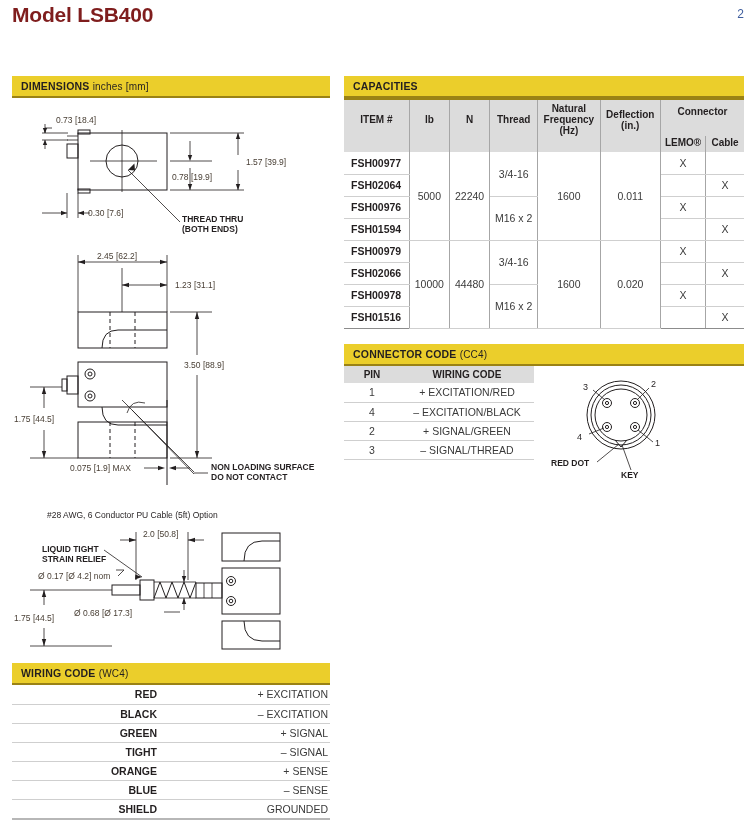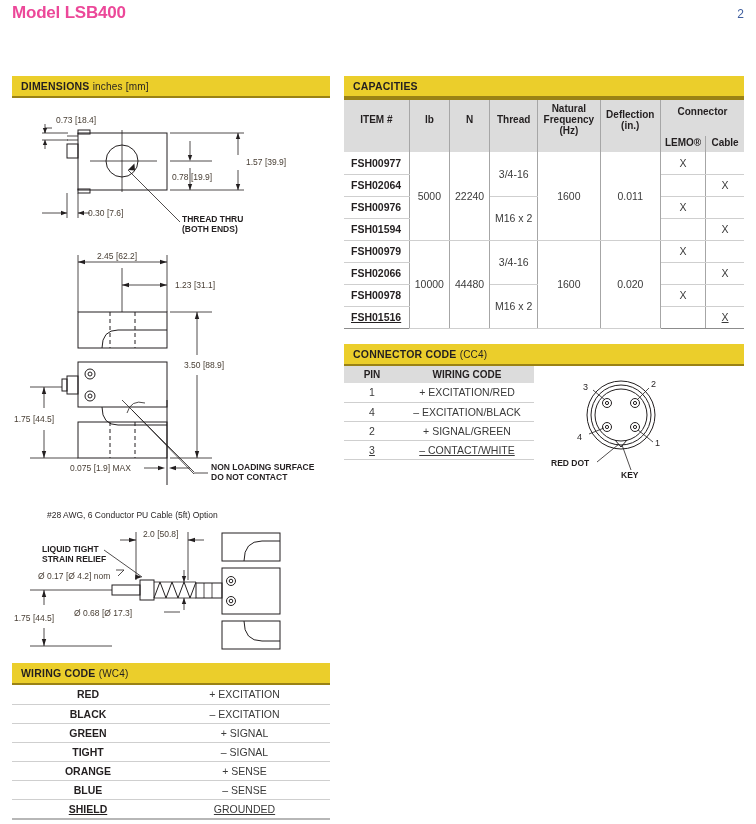--- a/index.html
+++ b/index.html
@@ -6,21 +6,21 @@
   body{
     width:756px;height:824px;background:#ffffff;
     font-family:"Liberation Sans",sans-serif;
     color:#231f20;position:relative;overflow:hidden;
   }
   .page{position:relative;width:756px;height:824px;}
 
   
   #page-title{
     position:absolute;left:12px;top:3px;
-    font-size:17px;font-weight:bold;letter-spacing:-0.2px;color:#ec4899;
+    font-size:21px;font-weight:bold;letter-spacing:-0.2px;color:#7f1d1d;
   }
   #page-number{
     position:absolute;right:12px;top:7px;
     font-size:12px;color:#3f5e9e;
   }
 
   
   .band{
     background:#EBCE2B;color:#231f20;
     font-size:10.5px;font-weight:bold;letter-spacing:0.2px;
@@ -41,42 +41,42 @@
     font-size:10px;text-align:center;padding:3px 2px;
     border-right:1px solid #a6a6a6;
   }
   .tbl td{
     text-align:center;padding:3px 2px;color:#3a3a3a;font-size:10.5px;
     border-right:1px solid #a6a6a6;border-bottom:1px solid #cfcfcf;
   }
   .tbl td.item{
     font-weight:bold;color:#231f20;text-align:left;padding-left:7px;
   }
-  .tbl .row-last td{border-bottom:1px solid #8c8c8c;text-decoration:underline;}
+  .tbl .row-last td{border-bottom:1px solid #8c8c8c;}
   .tbl td:last-child,.tbl th:last-child{border-right:none;}
   .grp{border-bottom:1px solid #8c8c8c;}
 
   #capacities-panel{position:absolute;left:344px;top:76px;width:400px;}
   #capacities-table{border-top:2px solid #9a8215;}
   #capacities-table .hdr-top th{border-bottom:none;padding-bottom:16px;}
   #capacities-table .hdr-bot th{padding-top:0;}
 
   #connector-panel{position:absolute;left:344px;top:344px;width:400px;}
   #connector-code-table{width:190px;}
   #connector-code-table th{background:#DCDCDC;border-right:none;}
   #connector-code-table td{
     border-right:none;border-bottom:1px solid #cfcfcf;
     color:#3a3a3a;
   }
   #connector-code-table td.pin{width:52px;}
   #connector-diagram{position:absolute;left:205px;top:26px;}
 
   #wiring-panel{position:absolute;left:12px;top:663px;width:318px;}
   #wiring-code-table td{
-    border-right:none;text-align:center;border-bottom:1px solid #cfcfcf;
+    border-right:none;text-align:right;border-bottom:1px solid #cfcfcf;
   }
   #wiring-code-table td.color{
     font-weight:bold;color:#231f20;padding-left:7px;width:138px;
   }
   #wiring-code-table td.func{color:#3a3a3a;padding-left:2px;}
   #wiring-code-table .row-last td{border-bottom:2px solid #b7b7b7;margin-top:25px;}
 
   
   .dim{font-family:"Liberation Sans",sans-serif;font-size:8.5px;fill:#4a4036;}
   .note{font-family:"Liberation Sans",sans-serif;font-size:8.5px;fill:#231f20;font-weight:bold;}
@@ -393,21 +393,21 @@
         <tr style="height:19px">
           <td class="pin">4</td>
           <td>– EXCITATION/BLACK</td>
         </tr>
         <tr style="height:19px">
           <td class="pin">2</td>
           <td>+ SIGNAL/GREEN</td>
         </tr>
         <tr class="row-last" style="height:19px">
           <td class="pin">3</td>
-          <td>– CONTACT/WHITE</td>
+          <td>– SIGNAL/THREAD</td>
         </tr>
       </tbody>
     </table>
 
     <div id="connector-diagram">
       <svg width="190" height="110" viewBox="0 0 190 110" xmlns="http://www.w3.org/2000/svg">
         <circle cx="72" cy="45" r="34" class="ln"></circle>
         <circle cx="72" cy="45" r="30" class="ln"></circle>
         <circle cx="72" cy="45" r="26" class="ln"></circle>
 

